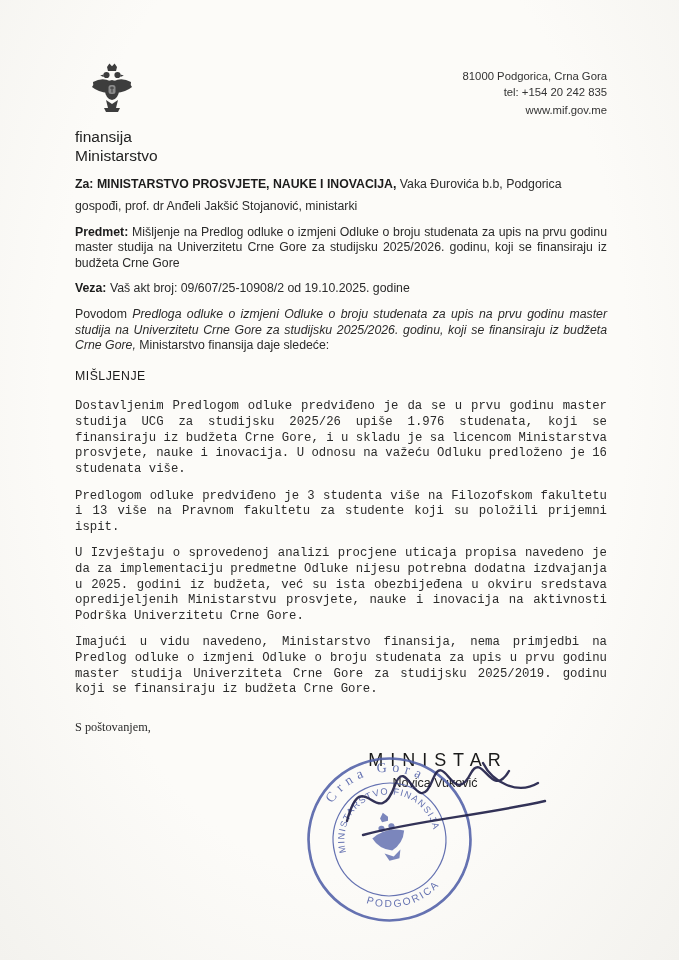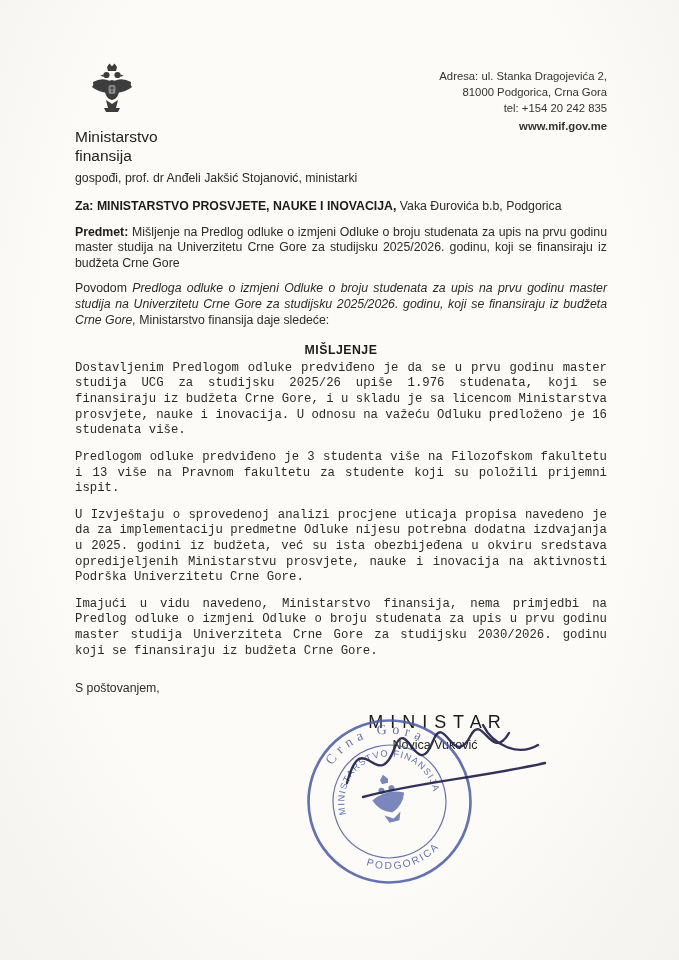--- a/index.html
+++ b/index.html
@@ -22,34 +22,34 @@
   }
   
   .header{display:flex;justify-content:space-between;align-items:flex-start;}
   .brand{width:170px;text-align:left;}
   .brand .logo{margin-left:14px;margin-bottom:4px;}
   .brand .mname{font-size:15.5px;line-height:1.25;color:#222;}
   .addr{
     text-align:right;font-size:11.3px;line-height:1.42;color:#333;
     padding-top:6px;
   }
-  .addr .web{margin-top:2px;font-weight:bold;}
+  .addr .web{margin-top:2px;}
   
   .refrow{display:flex;justify-content:space-between;margin-top:24px;}
   .refrow .date{margin-right:6px;}
   
   .block{margin-top:12px;}
   b{color:#1c1c1c;}
   .just{text-align:justify;}
   .para{text-align:justify;margin:0 0 11px 0;font-family:Liberation Mono, monospace;}
   .heading{
-    text-align:center;font-weight:bold;letter-spacing:.5px;
-    margin:15px 0 2px 0;color:#1c1c1c;
+    font-weight:normal;letter-spacing:.5px;
+    margin:15px 0 15px 0;color:#1c1c1c;
   }
-  .closing{margin-top:22px;}
+  .closing{margin-top:22px;font-family:Liberation Serif, serif;}
   
   .sigblock{
     position:relative;
     width:260px;
     margin:14px 42px 0 auto;
     text-align:center;
     height:210px;
   }
   .sigtitle{font-weight:normal;font-size:18px;letter-spacing:1px;color:#1a1a1a;}
   .signame{margin-top:4px;font-size:12.5px;color:#222;}
@@ -89,53 +89,55 @@
             <ellipse cx="23" cy="28" rx="7" ry="10"></ellipse>
 
             <path d="M17 38 l6 4 6 -4 -2 8 h-8 z"></path>
             <path d="M15 46 h16 l-2 4 h-12 z"></path>
           </g>
 
           <rect x="19.5" y="23" width="7" height="9" rx="2.5" fill="#8a8a8a"></rect>
           <path d="M21 26 h4 M23 24.5 v6" stroke="#3d3d3d" stroke-width="1" fill="none"></path>
         </svg>
       </div>
+      <div class="mname">finansija</div>
       <div class="mname">Ministarstvo</div>
-      <div class="mname">finansija</div>
     </div>
     <div class="addr">
-      <div>Adresa: ul. Stanka Dragojevića 2,</div>
       <div>81000 Podgorica, Crna Gora</div>
       <div>tel: +154 20 242 835</div>
       <div class="web">www.mif.gov.me</div>
     </div>
   </div>
 
 
-  <div class="block" style="margin-top:6px;">gospođi, prof. dr Anđeli Jakšić Stojanović, ministarki</div>
   <div class="block">
     <b>Za: </b><b>MINISTARSTVO PROSVJETE, NAUKE I INOVACIJA,</b><span> Vaka Đurovića b.b, Podgorica</span>
   </div>
+  <div class="block" style="margin-top:6px;">gospođi, prof. dr Anđeli Jakšić Stojanović, ministarki</div>
 
   <div class="block just" style="margin-top:10px;">
     <b>Predmet: </b><span>Mišljenje na Predlog odluke o izmjeni Odluke o broju studenata za upis na prvu godinu master studija na Univerzitetu Crne Gore za studijsku 2025/2026. godinu, koji se finansiraju iz budžeta Crne Gore</span>
   </div>
 
+  <div class="block" style="margin-top:10px;">
+    <b>Veza: </b><span>Vaš akt broj: 09/607/25-10908/2 od 19.10.2025. godine</span>
+  </div>
 
 
   <div class="block just" style="margin-top:10px;">
     <span>Povodom </span><i>Predloga odluke o izmjeni Odluke o broju studenata za upis na prvu godinu master studija na Univerzitetu Crne Gore za studijsku 2025/2026. godinu, koji se finansiraju iz budžeta Crne Gore,</i><span> Ministarstvo finansija daje sledeće:</span>
   </div>
 
   <div class="heading">MIŠLJENJE</div>
 
   <p class="para">Dostavljenim Predlogom odluke predviđeno je da se u prvu godinu master studija UCG za studijsku 2025/26 upiše 1.976 studenata, koji se finansiraju iz budžeta Crne Gore, i u skladu je sa licencom Ministarstva prosvjete, nauke i inovacija. U odnosu na važeću Odluku predloženo je 16 studenata više.</p>
   <p class="para">Predlogom odluke predviđeno je 3 studenta više na Filozofskom fakultetu i 13 više na Pravnom fakultetu za studente koji su položili prijemni ispit.</p>
   <p class="para">U Izvještaju o sprovedenoj analizi procjene uticaja propisa navedeno je da za implementaciju predmetne Odluke nijesu potrebna dodatna izdvajanja u 2025. godini iz budžeta, već su ista obezbijeđena u okviru sredstava opredijeljenih Ministarstvu prosvjete, nauke i inovacija na aktivnosti Podrška Univerzitetu Crne Gore.</p>
-  <p class="para">Imajući u vidu navedeno, Ministarstvo finansija, nema primjedbi na Predlog odluke o izmjeni Odluke o broju studenata za upis u prvu godinu master studija Univerziteta Crne Gore za studijsku 2030/2026. godinu koji se finansiraju iz budžeta Crne Gore.</p>
+  <p class="para">Imajući u vidu navedeno, Ministarstvo finansija, nema primjedbi na Predlog odluke o izmjeni Odluke o broju studenata za upis u prvu godinu master studija Univerziteta Crne Gore za studijsku 2025/2019. godinu koji se finansiraju iz budžeta Crne Gore.</p>
 
   <div class="closing">S poštovanjem,</div>
 
   <div class="sigblock">
 
     <div class="stamp">
       <svg width="205" height="205" viewBox="0 0 200 200">
         <defs>
           <path id="arcTop" d="M 34 100 a 66 66 0 1 1 132 0"></path>
           <path id="arcIn" d="M 56 100 a 44 44 0 1 1 88 0"></path>

